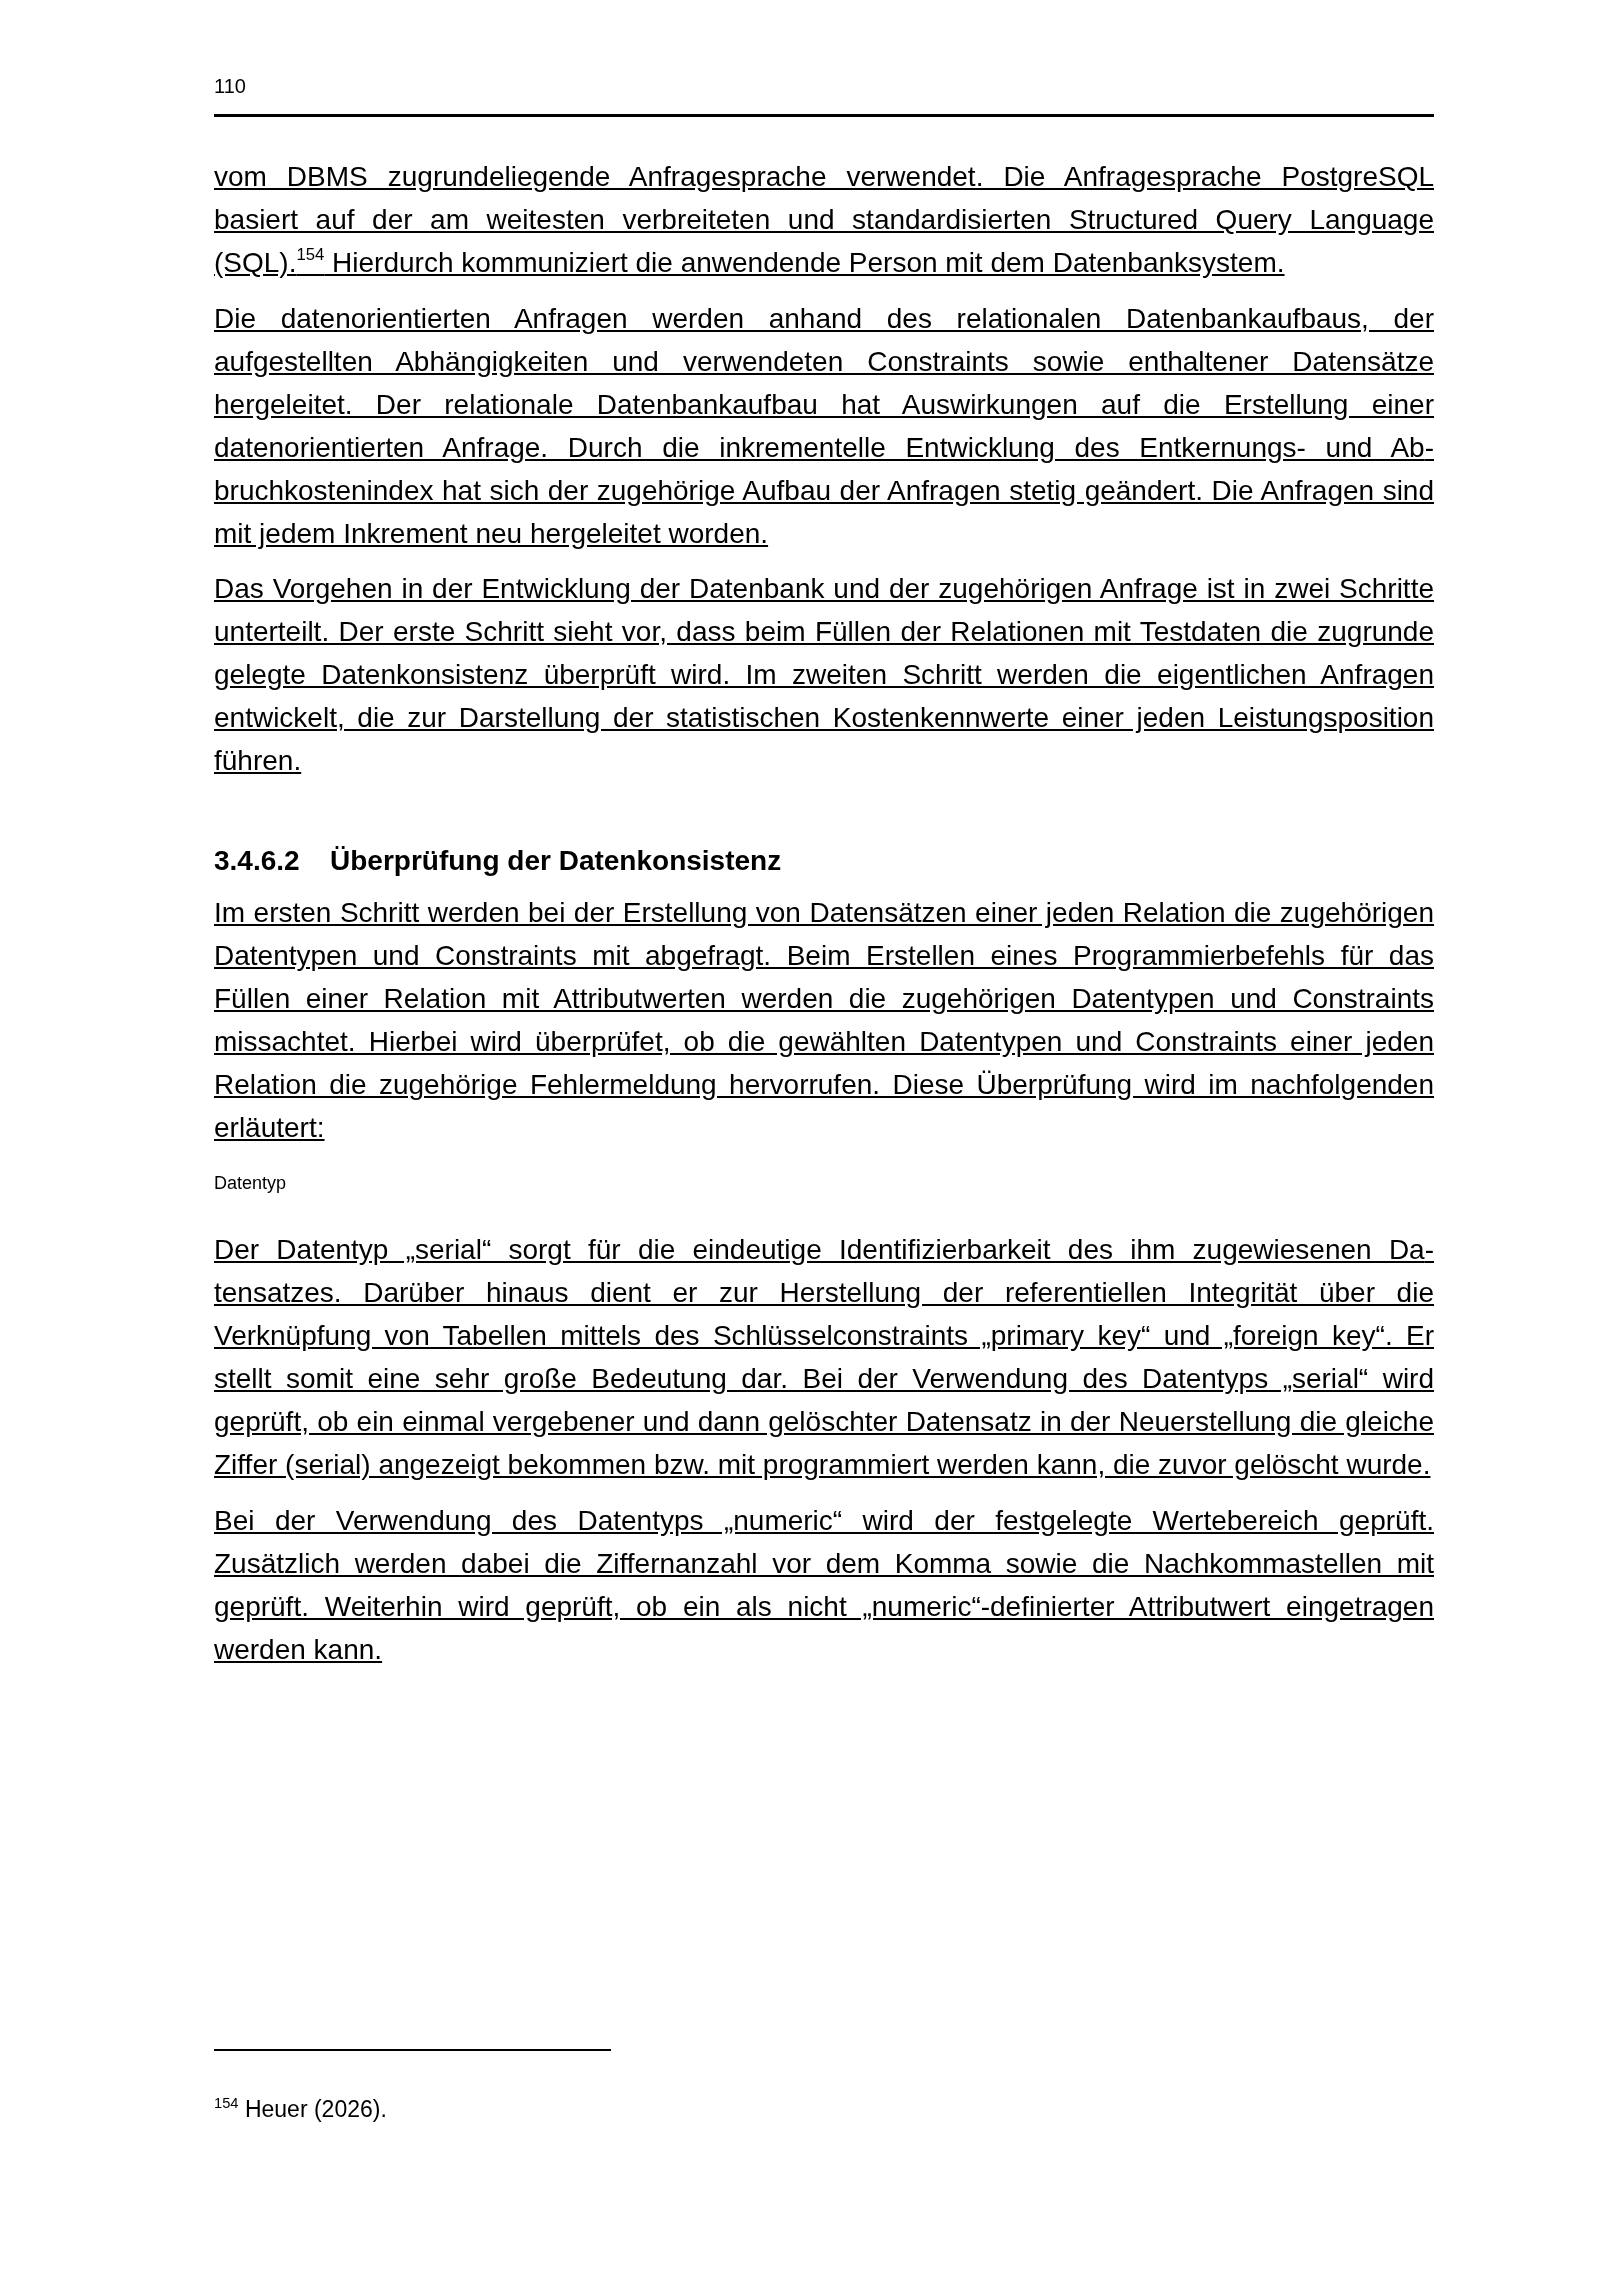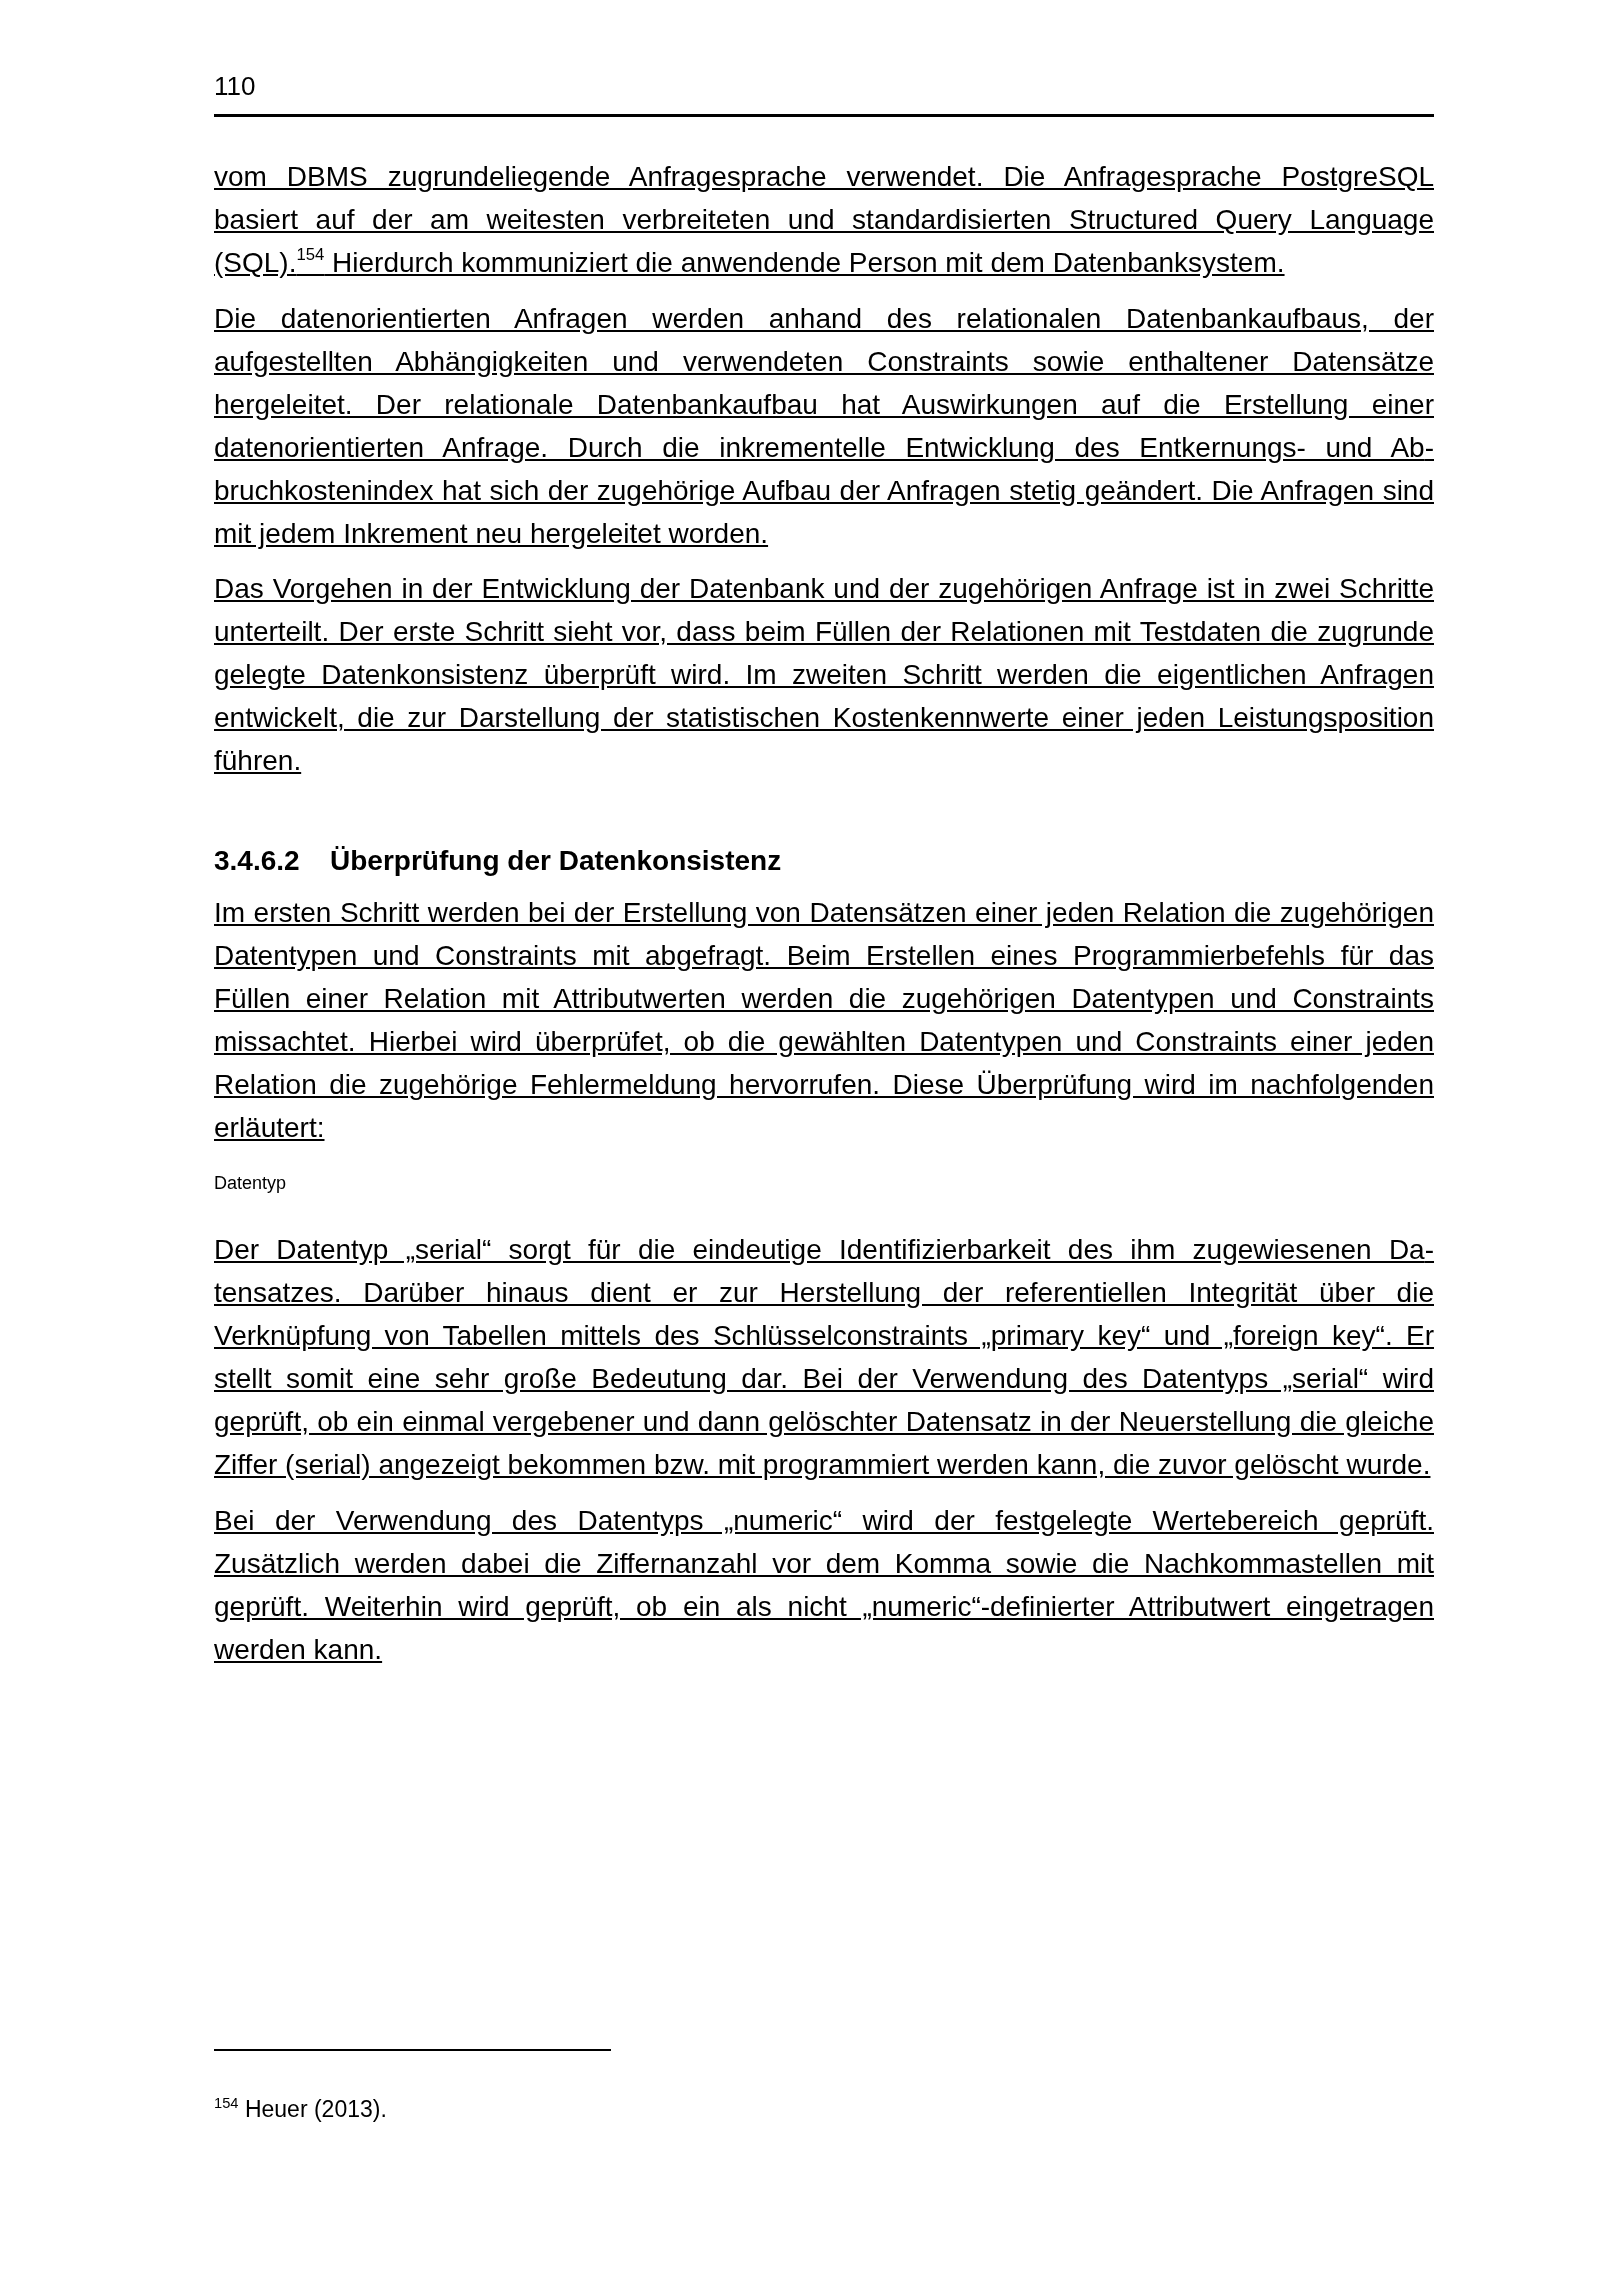--- a/index.html
+++ b/index.html
@@ -1,18 +1,18 @@
 <!DOCTYPE html>
 <html><head>
 <meta charset="utf-8">
 <style>
   html, body { margin: 0; padding: 0; background: #ffffff; }
   body { width: 1620px; height: 2293px; position: relative; overflow: hidden;
          font-family: "Liberation Sans", sans-serif; color: #000; }
-  .page-number { position: absolute; left: 214px; top: 69px; font-size: 26px; line-height: 35px; }
+  .page-number { position: absolute; left: 214px; top: 69px; font-size: 20px; line-height: 35px; }
   .header-rule { position: absolute; left: 214px; top: 114px; width: 1220px; height: 2.9px; background: #000; }
   .content { position: absolute; left: 214px; top: 155px; width: 1220px; font-size: 28px; line-height: 43px; }
   .content p { margin: 0 0 12.7px 0; text-align: justify; hyphens: manual; text-decoration: underline; }
   .content sup { font-size: 16.7px; line-height: 0; position: relative; top: -2px; vertical-align: super; }
   .section-heading { margin: 57px 0 8.8px 0; font-size: 28px; line-height: 43px; font-weight: bold; }
   .section-heading .num { display: inline-block; width: 116px; }
   .subheading { margin: 0 0 23px 0; font-size: 18px; line-height: 43px; font-weight: normal; }
   .footnote-rule { position: absolute; left: 214px; top: 2049px; width: 397px; height: 2px; background: #000; }
   .footnote { position: absolute; left: 214px; top: 2095px; font-size: 23px; line-height: 29px; }
   .footnote sup { font-size: 14.7px; vertical-align: super; line-height: 0; }
@@ -32,14 +32,14 @@
 
   <p>Im ersten Schritt werden bei der Erstellung von Datensätzen einer jeden Relation die zu­gehörigen Datentypen und Constraints mit abgefragt. Beim Erstellen eines Programmierbe­fehls für das Füllen einer Relation mit Attributwerten werden die zugehörigen Datentypen und Constraints missachtet. Hierbei wird überprüfet, ob die gewählten Datentypen und Constraints einer jeden Relation die zugehörige Fehlermeldung hervorrufen. Diese Über­prüfung wird im nachfolgenden erläutert:</p>
 
   <div class="subheading">Datentyp</div>
 
   <p>Der Datentyp „serial“ sorgt für die eindeutige Identifizierbarkeit des ihm zugewiesenen Da­tensatzes. Darüber hinaus dient er zur Herstellung der referentiellen Integrität über die Verknüpfung von Tabellen mittels des Schlüsselconstraints „primary key“ und „foreign key“. Er stellt somit eine sehr große Bedeutung dar. Bei der Verwendung des Datentyps „serial“ wird geprüft, ob ein einmal vergebener und dann gelöschter Datensatz in der Neuerstellung die gleiche Ziffer (serial) angezeigt bekommen bzw. mit programmiert werden kann, die zuvor gelöscht wurde.</p>
   <p>Bei der Verwendung des Datentyps „numeric“ wird der festgelegte Wertebereich geprüft. Zusätzlich werden dabei die Ziffernanzahl vor dem Komma sowie die Nachkommastellen mit geprüft. Weiterhin wird geprüft, ob ein als nicht „numeric“-definierter Attributwert einge­tragen werden kann.</p>
 </div>
 
 <div class="footnote-rule"></div>
-<div class="footnote"><sup>154</sup><span> Heuer (2013).</span></div>
+<div class="footnote"><sup>154</sup><span> Heuer (2026).</span></div>
 
 
 </body></html>

